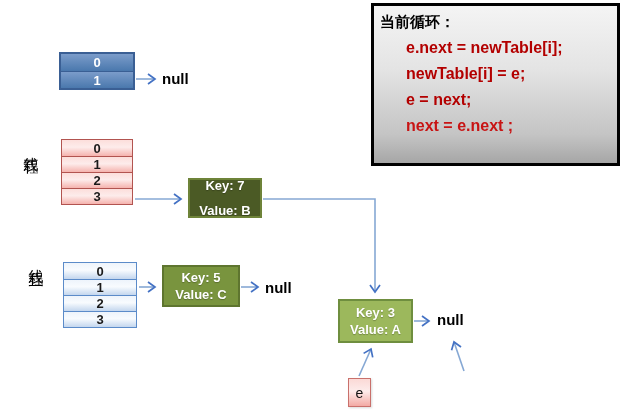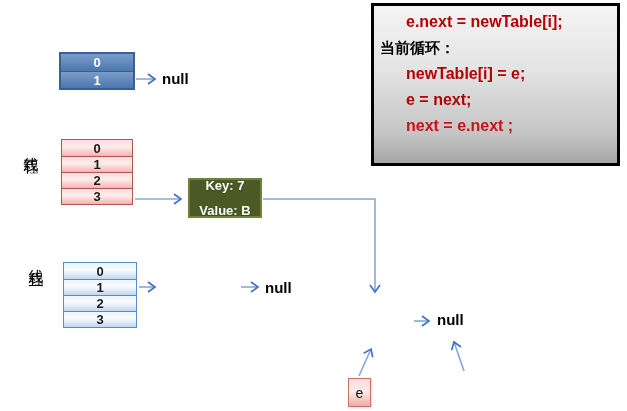--- a/index.html
+++ b/index.html
@@ -95,22 +95,22 @@
     <line x1="464" y1="371" x2="454" y2="342" stroke="#86a8d4" stroke-width="1.6" marker-end="url(#ah)"></line>
   </svg>
 
   <div class="btable t-new">
     <div class="cell">0</div>
     <div class="cell">1</div>
   </div>
   <div class="null-label null-1">null</div>
 
   <div class="code-panel">
+    <div class="cp-line cp-cn">当前循环：</div>
     <div class="cp-line cp-code">e.next = newTable[i];</div>
-    <div class="cp-line cp-cn">当前循环：</div>
     <div class="cp-line cp-code">newTable[i] = e;</div>
     <div class="cp-line cp-code">e = next;</div>
     <div class="cp-line cp-code bright">next = e.next ;</div>
   </div>
 
   <div class="vlabel v-thread1">线程一</div>
   <div class="btable t-pink">
     <div class="cell">0</div>
     <div class="cell">1</div>
     <div class="cell">2</div>
@@ -123,19 +123,27 @@
   </div>
 
   <div class="vlabel v-thread2">线程二</div>
   <div class="btable t-blue2">
     <div class="cell">0</div>
     <div class="cell">1</div>
     <div class="cell">2</div>
     <div class="cell">3</div>
   </div>
 
+  <div class="kvnode n-key5">
+    <span>Key: 5</span>
+    <span>Value: C</span>
+  </div>
   <div class="null-label null-2">null</div>
 
+  <div class="kvnode n-key3">
+    <span>Key: 3</span>
+    <span>Value: A</span>
+  </div>
   <div class="null-label null-3">null</div>
 
   <div class="pbox p-e">e</div>
 
 </div>
 
 </body></html>

